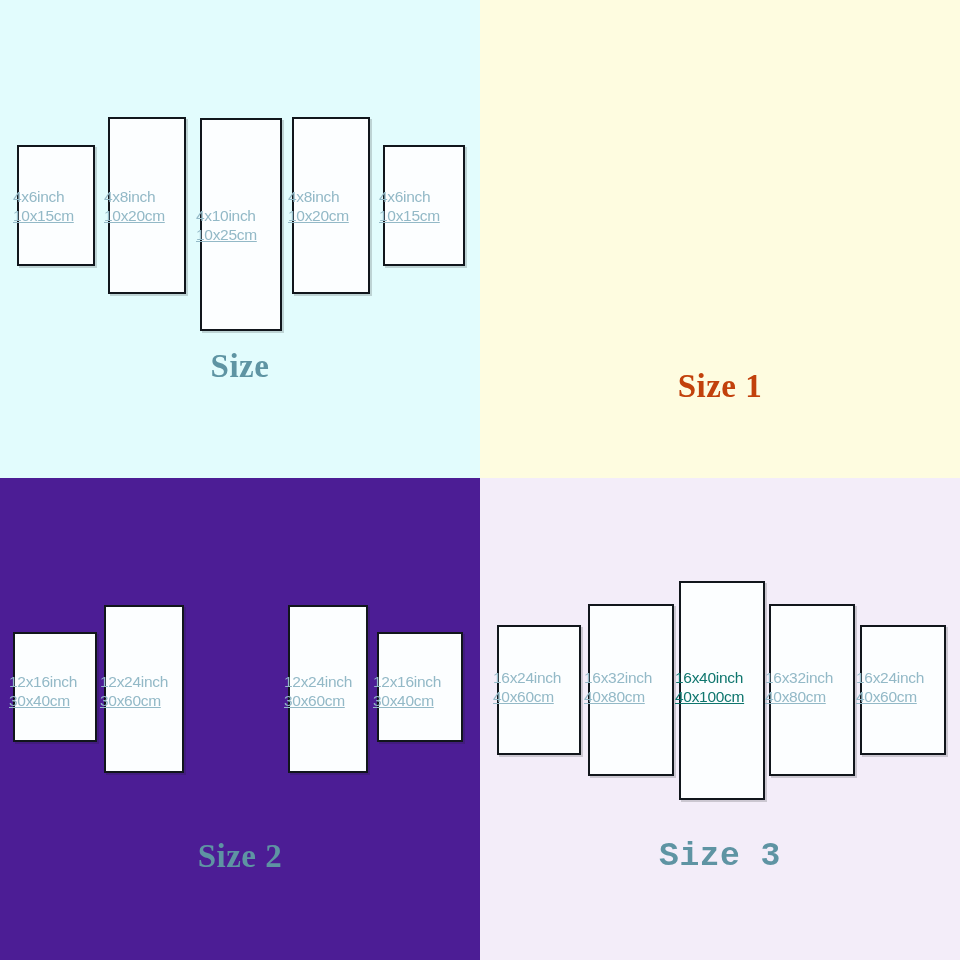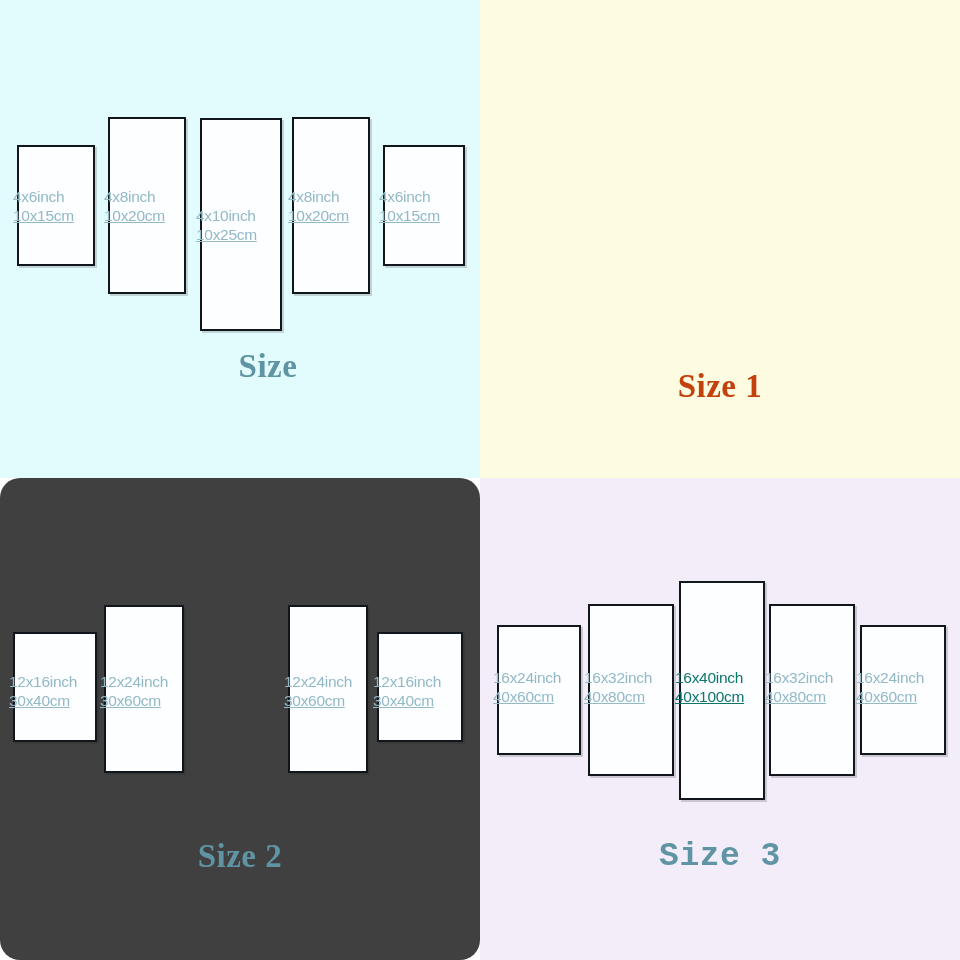--- a/index.html
+++ b/index.html
@@ -83,29 +83,29 @@
         <div class="panel" style="left: 200px; top: 110px; width: 82px; height: 213px; border-color: rgb(17, 22, 28); background: rgb(252, 254, 255); margin-top: 8px;">
           <div class="panel-label" style="top: 86px; color: rgb(147, 185, 199);"><span>4x10inch</span><span class="l2">10x25cm</span></div>
         </div>
         <div class="panel" style="left: 292px; top: 117px; width: 78px; height: 177px; border-color: rgb(17, 22, 28); background: rgb(252, 254, 255);">
           <div class="panel-label" style="top: 68px; color: rgb(147, 185, 199);"><span>4x8inch</span><span class="l2">10x20cm</span></div>
         </div>
         <div class="panel" style="left: 383px; top: 145px; width: 82px; height: 121px; border-color: rgb(17, 22, 28); background: rgb(252, 254, 255);">
           <div class="panel-label" style="top: 40px; color: rgb(147, 185, 199);"><span>4x6inch</span><span class="l2">10x15cm</span></div>
         </div>
       </div>
-    <div class="q-title" style="top: 348px; color: rgb(94, 148, 163); margin-left: 28px;">Size</div>
+    <div class="q-title" style="top: 348px; color: rgb(94, 148, 163);">Size</div>
   </div>
 
   <div class="quadrant q-tr" style="background: rgb(254, 252, 224);">
     <div class="panels"></div>
     <div class="q-title" style="top: 368px; color: #c2410c;">Size 1</div>
   </div>
 
-  <div class="quadrant q-bl" style="background: #404040; border-radius: 20px;">
+  <div class="quadrant q-bl" style="background: #4c1d95;">
     <div class="panels">
         <div class="panel" style="left: 13px; top: 154px; width: 84px; height: 110px; border-color: rgb(17, 22, 28); background: rgb(252, 254, 255);">
           <div class="panel-label" style="top: 38px; color: rgb(147, 185, 199);"><span>12x16inch</span><span class="l2">30x40cm</span></div>
         </div>
         <div class="panel" style="left: 104px; top: 127px; width: 80px; height: 168px; border-color: rgb(17, 22, 28); background: rgb(252, 254, 255);">
           <div class="panel-label" style="top: 65px; color: rgb(147, 185, 199);"><span>12x24inch</span><span class="l2">30x60cm</span></div>
         </div>
         <div class="panel" style="left: 288px; top: 127px; width: 80px; height: 168px; border-color: rgb(17, 22, 28); background: rgb(252, 254, 255);">
           <div class="panel-label" style="top: 65px; color: rgb(147, 185, 199);"><span>12x24inch</span><span class="l2">30x60cm</span></div>
         </div>

